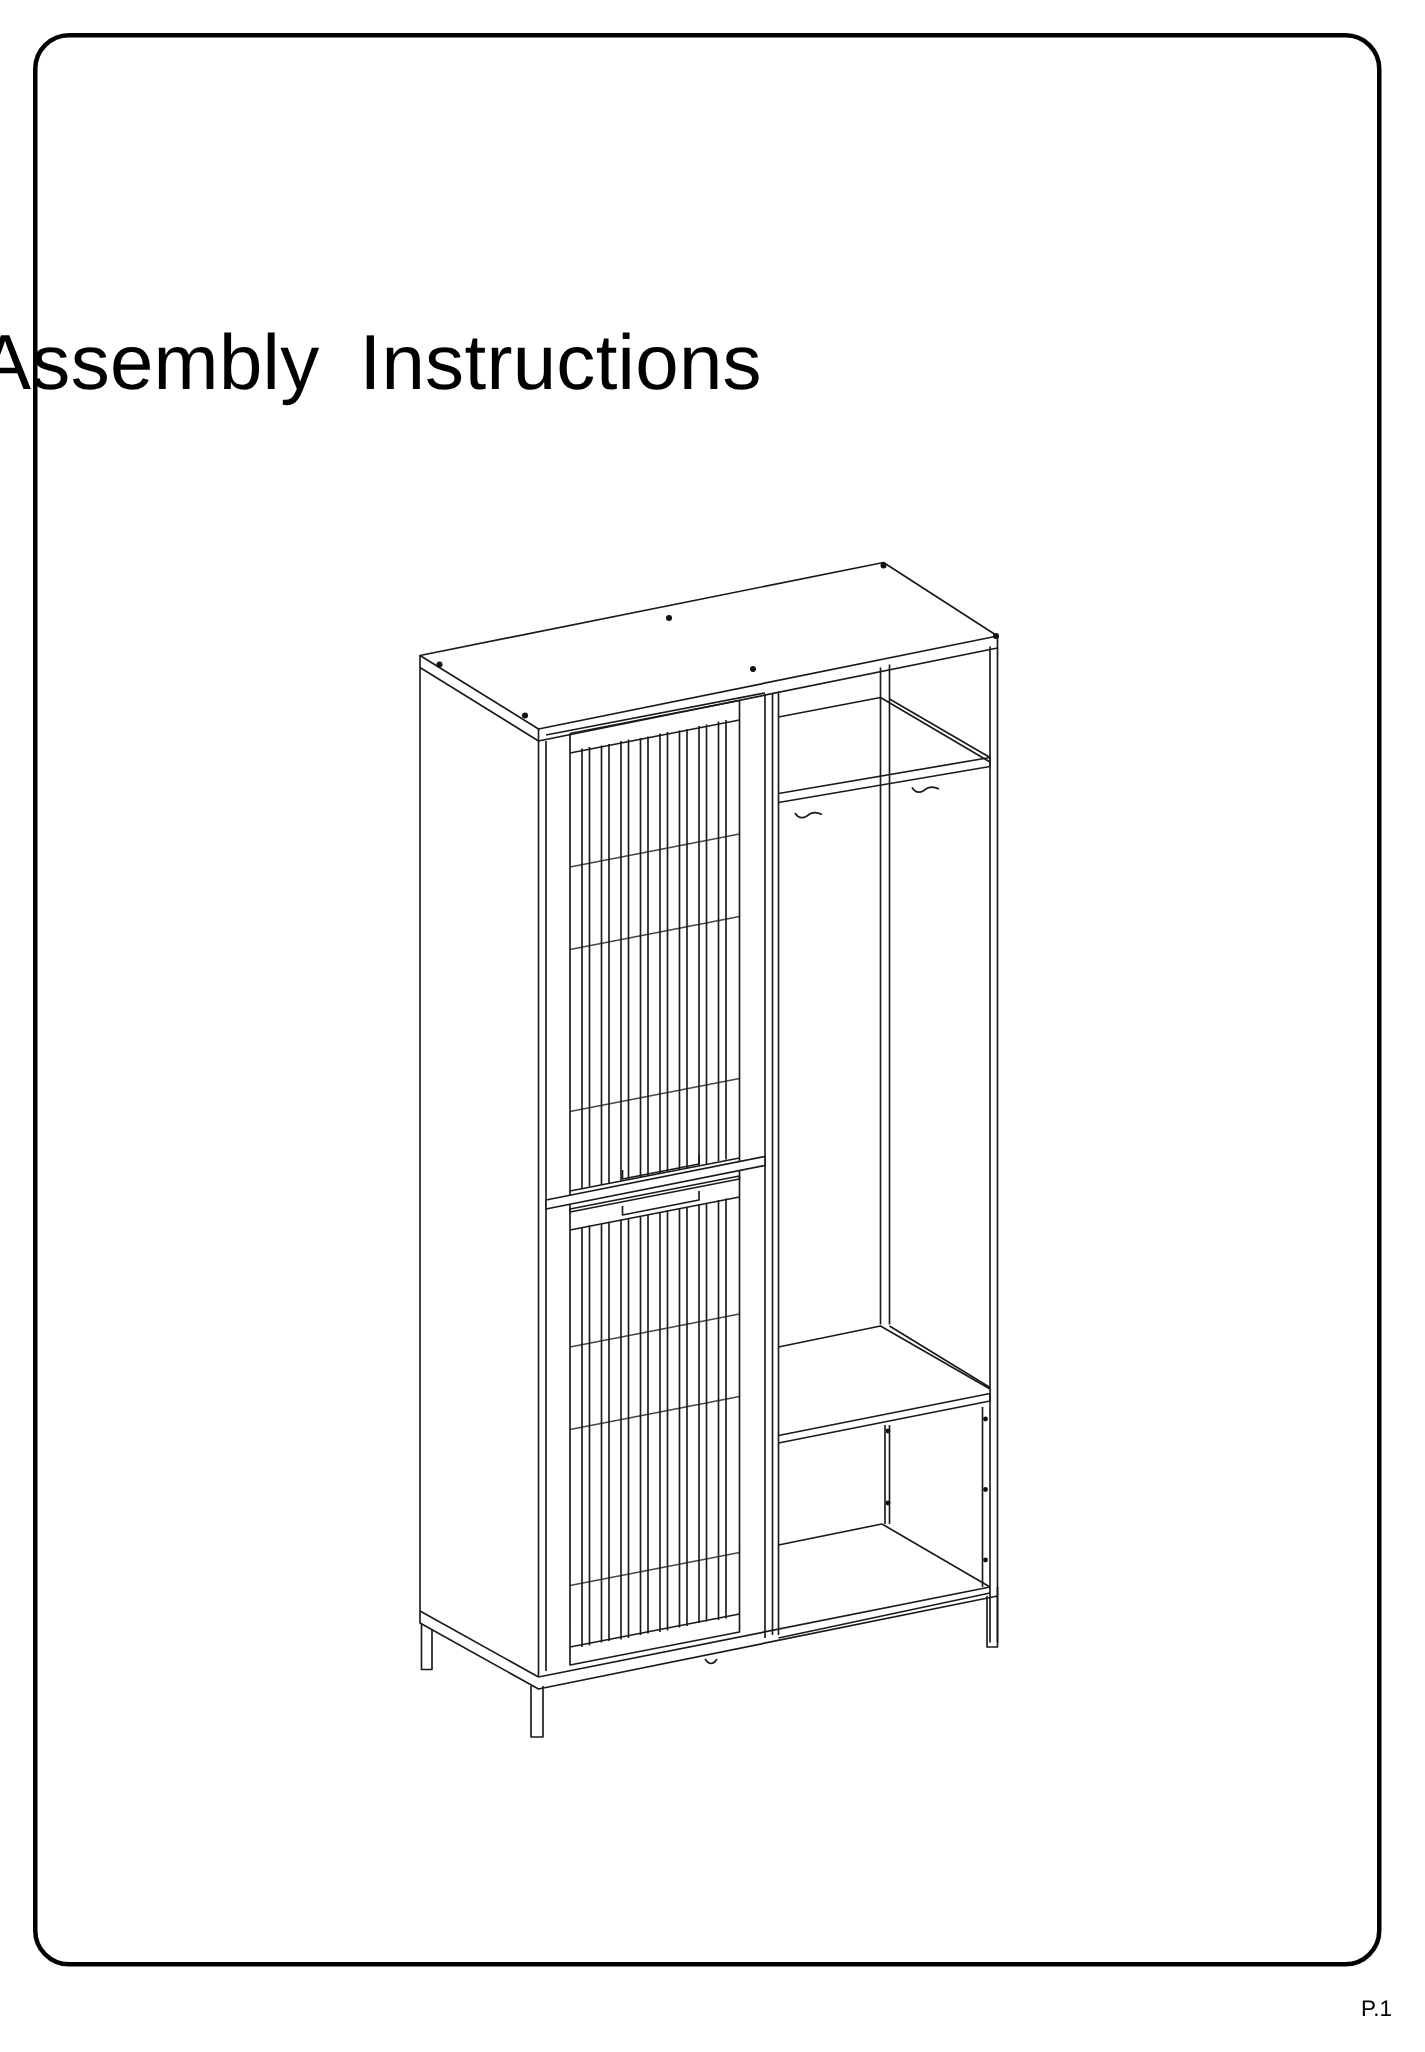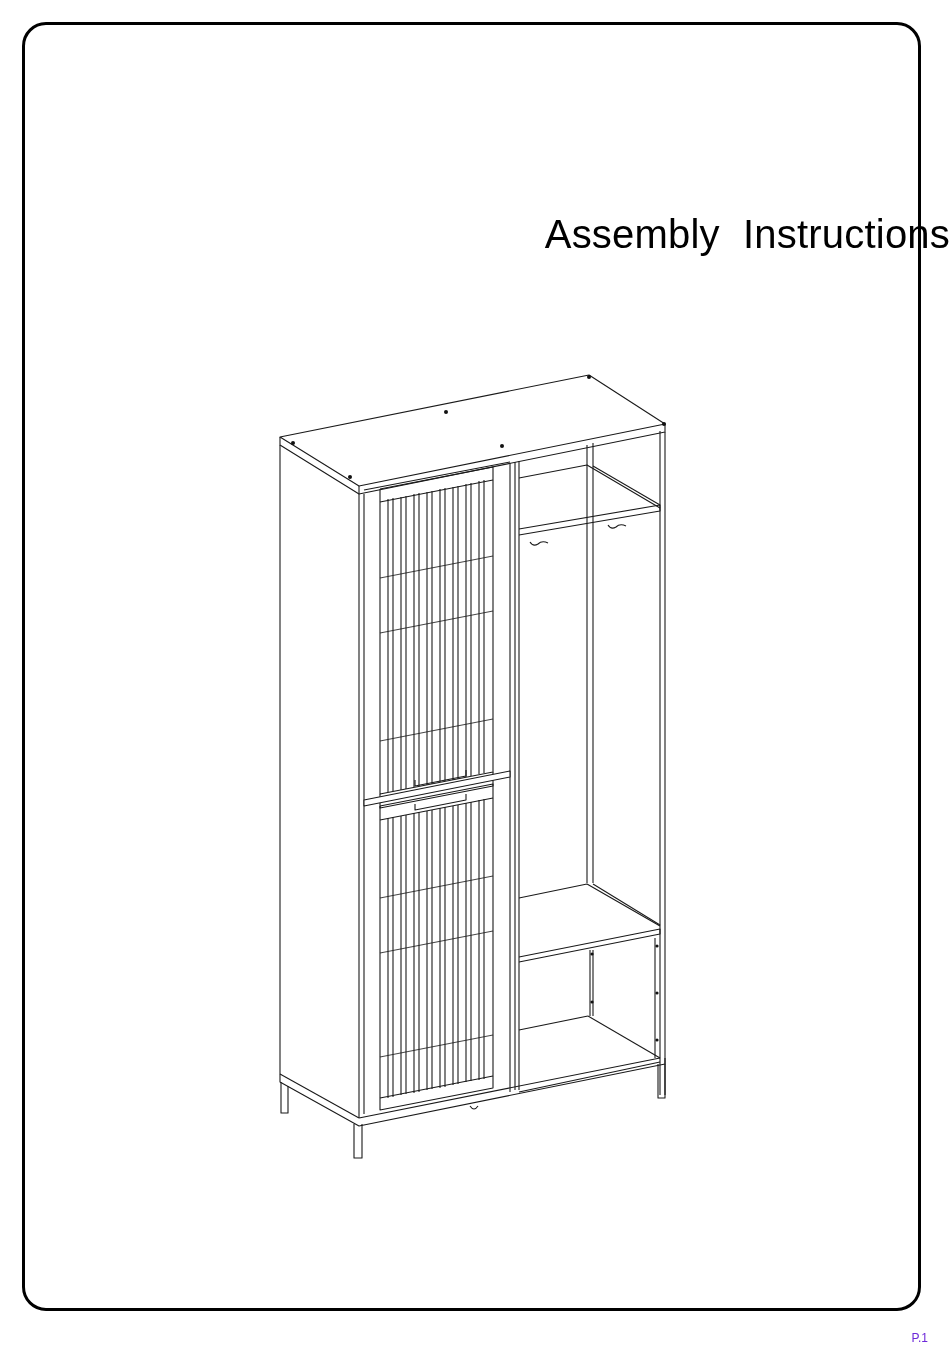--- a/index.html
+++ b/index.html
@@ -1,23 +1,23 @@
 <!DOCTYPE html>
 <html><head>
   <meta charset="utf-8">
   <style>
     html, body { margin: 0; padding: 0; background: #ffffff; }
     body { width: 950px; height: 1368px; position: relative; overflow: hidden;
            font-family: "Liberation Sans", sans-serif; color: #000; }
     .frame { position: absolute; left: 22px; top: 22px; width: 899px; height: 1289px;
              border: 3px solid #000; border-radius: 24px; box-sizing: border-box; }
-    .title { position: absolute; left: 0; width: 950px; top: 212px; text-align: right;
-             font-size: 40px; letter-spacing: 0.2px; word-spacing: 12px; }
+    .title { position: absolute; left: 0; width: 950px; top: 212px; text-align: left;
+             font-size: 52px; letter-spacing: 0.2px; word-spacing: 12px; }
     .title span { margin-left: -14px; }
-    .page-num { position: absolute; right: 22px; top: 1331px; font-size: 12px; color: #6d28d9; }
+    .page-num { position: absolute; right: 22px; top: 1331px; font-size: 15px; color: #000000; }
     .drawing { position: absolute; left: 0; top: 0; }
     svg line, svg polyline, svg polygon, svg path, svg rect {
       stroke: #1a1a1a; stroke-width: 1.1; fill: none; stroke-linejoin: round; }
     .fillw { fill: #fff !important; }
     .dot { fill: #111 !important; stroke: none !important; }
   </style>
 </head>
 <body>
 
 <div class="frame"></div>

